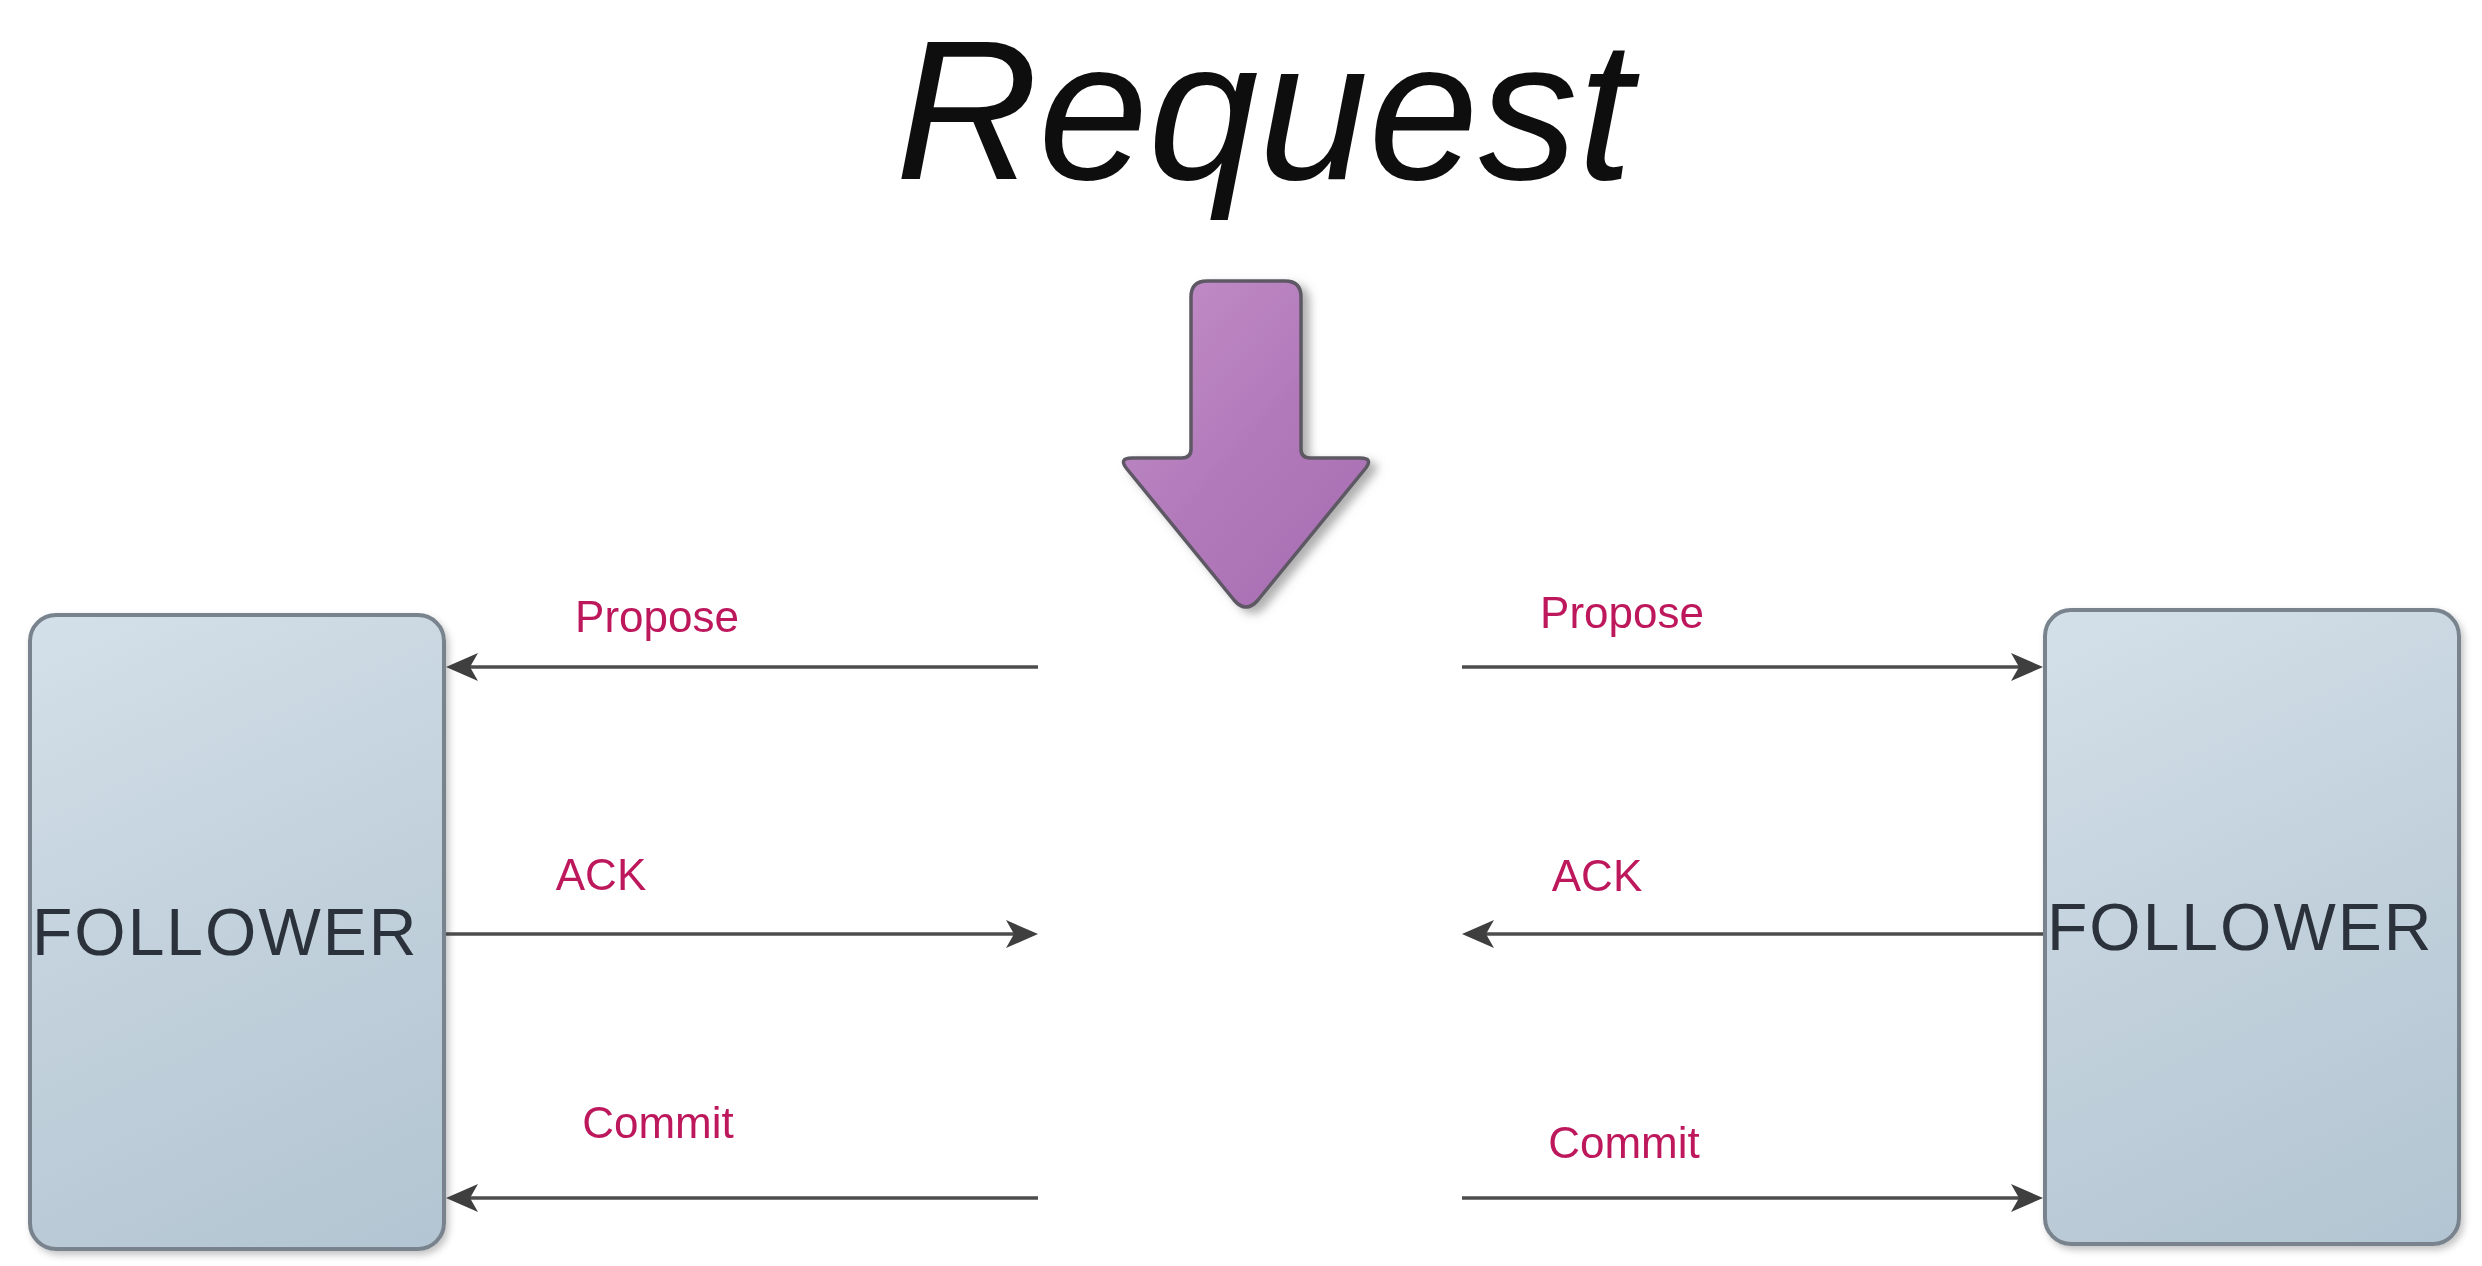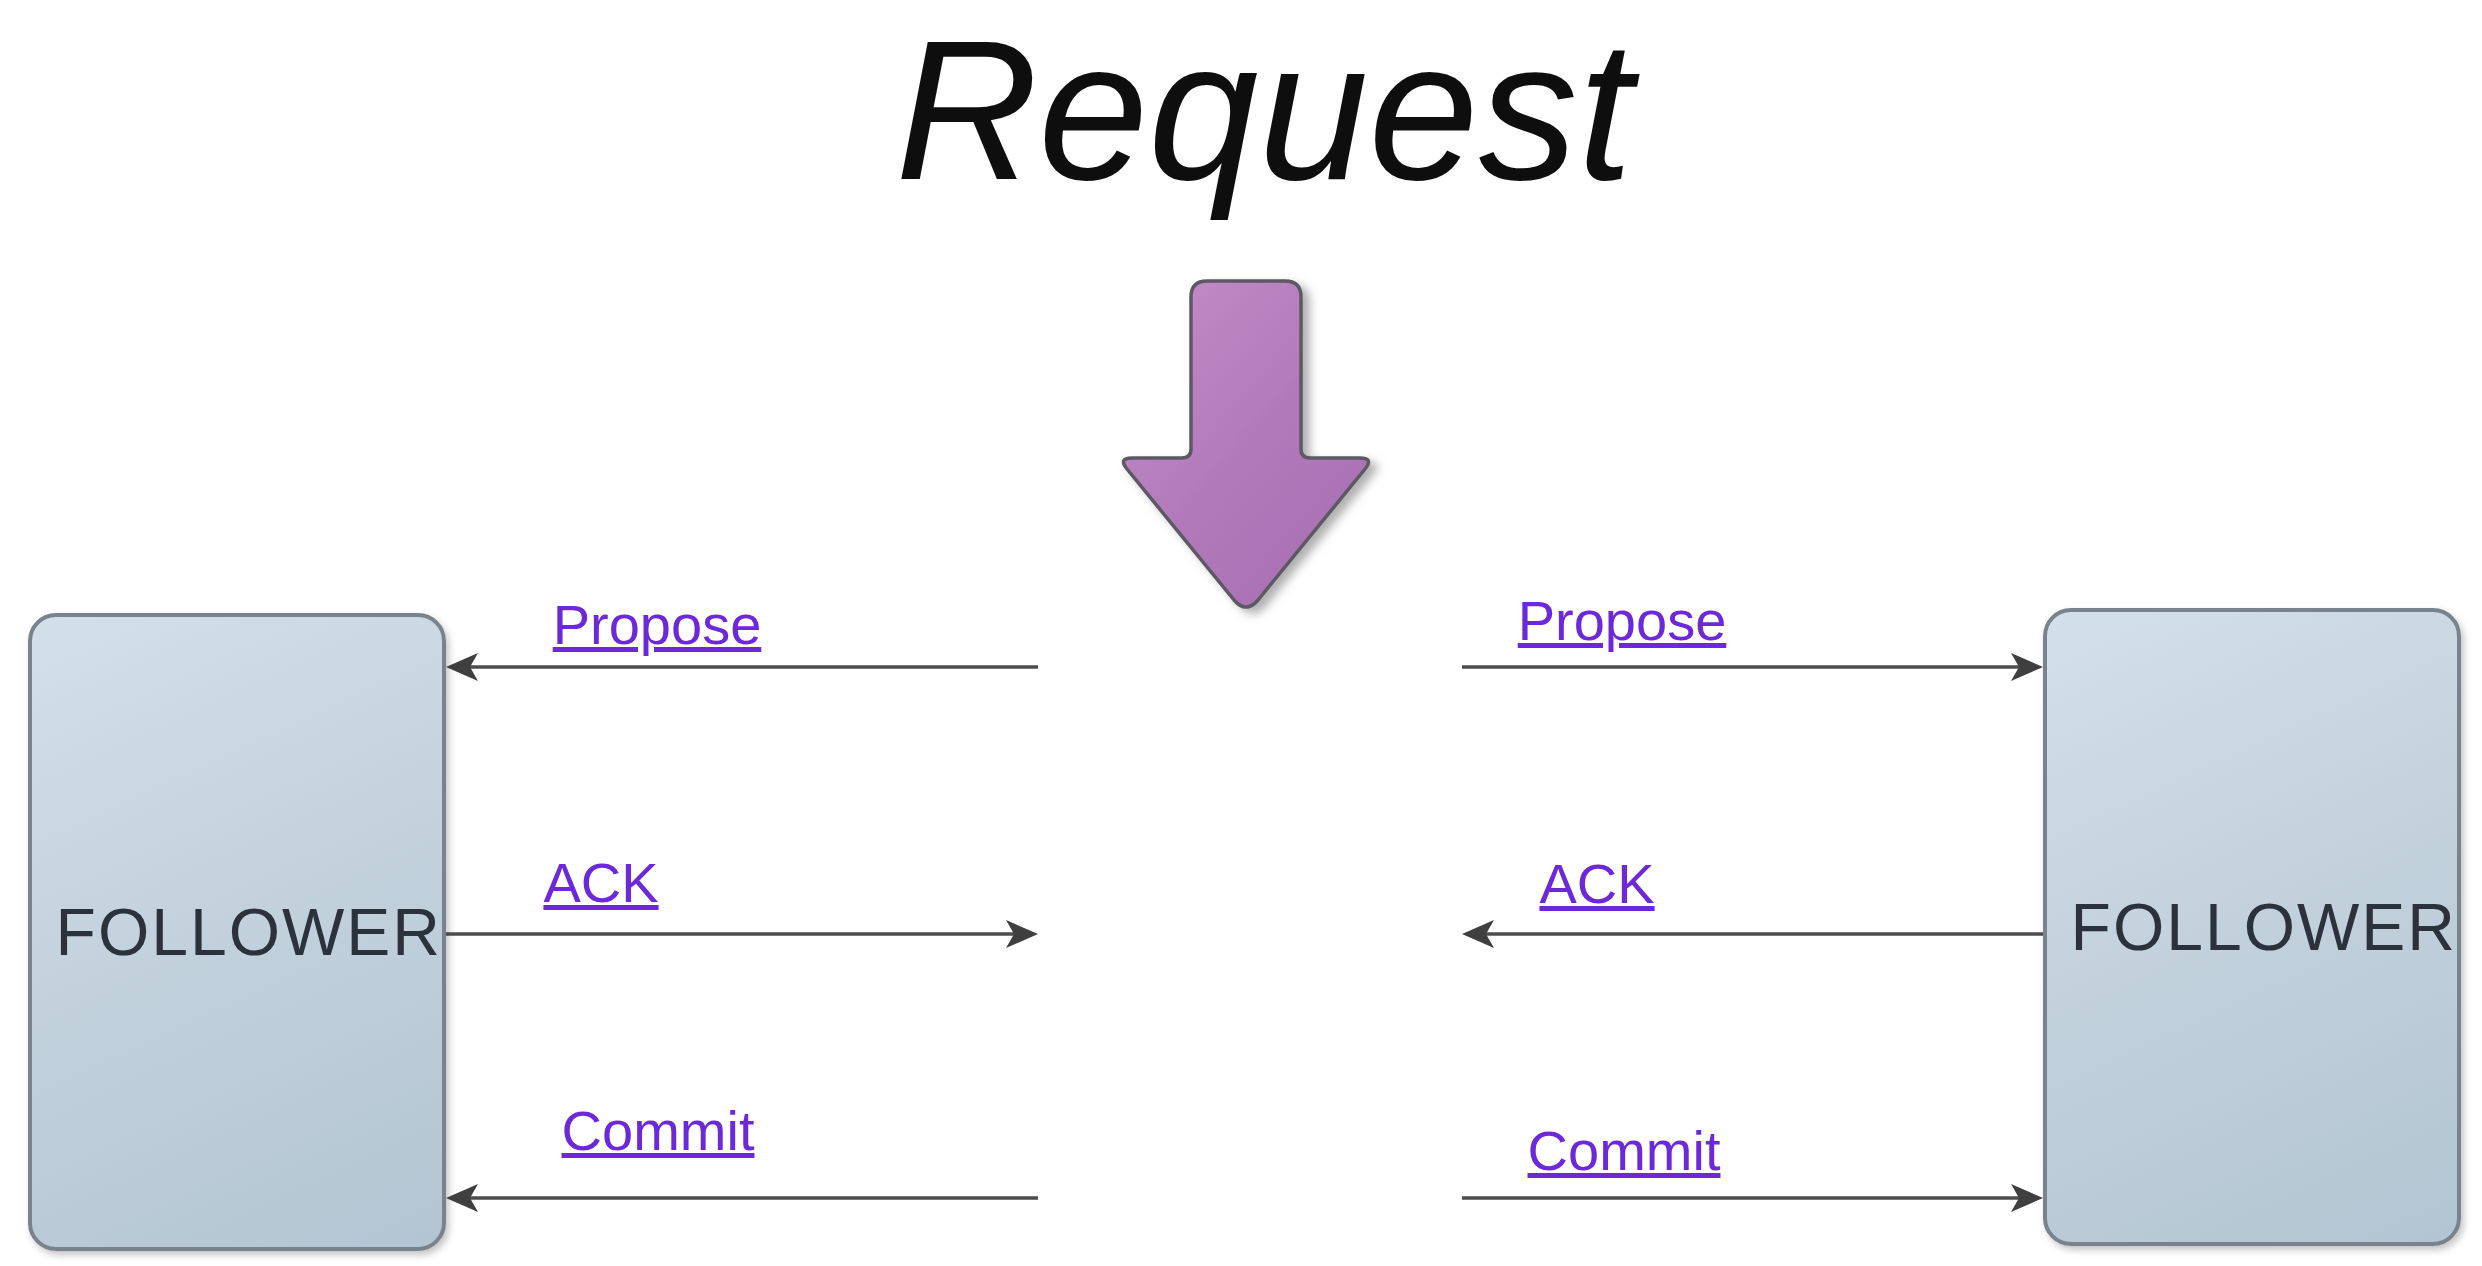--- a/index.html
+++ b/index.html
@@ -34,21 +34,21 @@
     left: 0;
     top: 0;
     width: 2482px;
     height: 1266px;
   }
   .node {
     position: absolute;
     box-sizing: border-box;
     display: flex;
     align-items: center;
-    justify-content: flex-end;
+    justify-content: flex-start;
     white-space: nowrap;
   }
   .follower {
     width: 418px;
     height: 638px;
     background: linear-gradient(155deg, #d4e0e9 0%, #c3d2dd 45%, #b3c5d2 100%);
     border: 4px solid #79838d;
     border-radius: 28px;
     box-shadow: 3px 4px 7px rgba(60,60,60,0.30);
     color: #2b323b;
@@ -66,24 +66,23 @@
     border: 4px solid #31353b;
     border-radius: 24px;
     box-shadow: 3px 4px 7px rgba(40,40,40,0.35);
     color: #0f2238;
     font-size: 66px;
     letter-spacing: 3px;
   }
   .msg-label {
     position: absolute;
     transform: translateX(-50%);
-    font-size: 56px;
-    color: #6d28d9;
+    font-size: 44px;
+    color: #be185d;
     white-space: nowrap;
-    text-decoration: underline;
   }
   .lbl-propose-left  { left: 657px;  top: 592px; }
   .lbl-ack-left      { left: 601px;  top: 850px; }
   .lbl-commit-left   { left: 658px;  top: 1098px; }
   .lbl-propose-right { left: 1622px; top: 588px; }
   .lbl-ack-right     { left: 1597px; top: 851px; }
   .lbl-commit-right  { left: 1624px; top: 1118px; }
   .connector-line { stroke: #4d4d4d; stroke-width: 3.5; }
   .arrowhead { fill: #3f3f3f; stroke: none; }
 </style>

